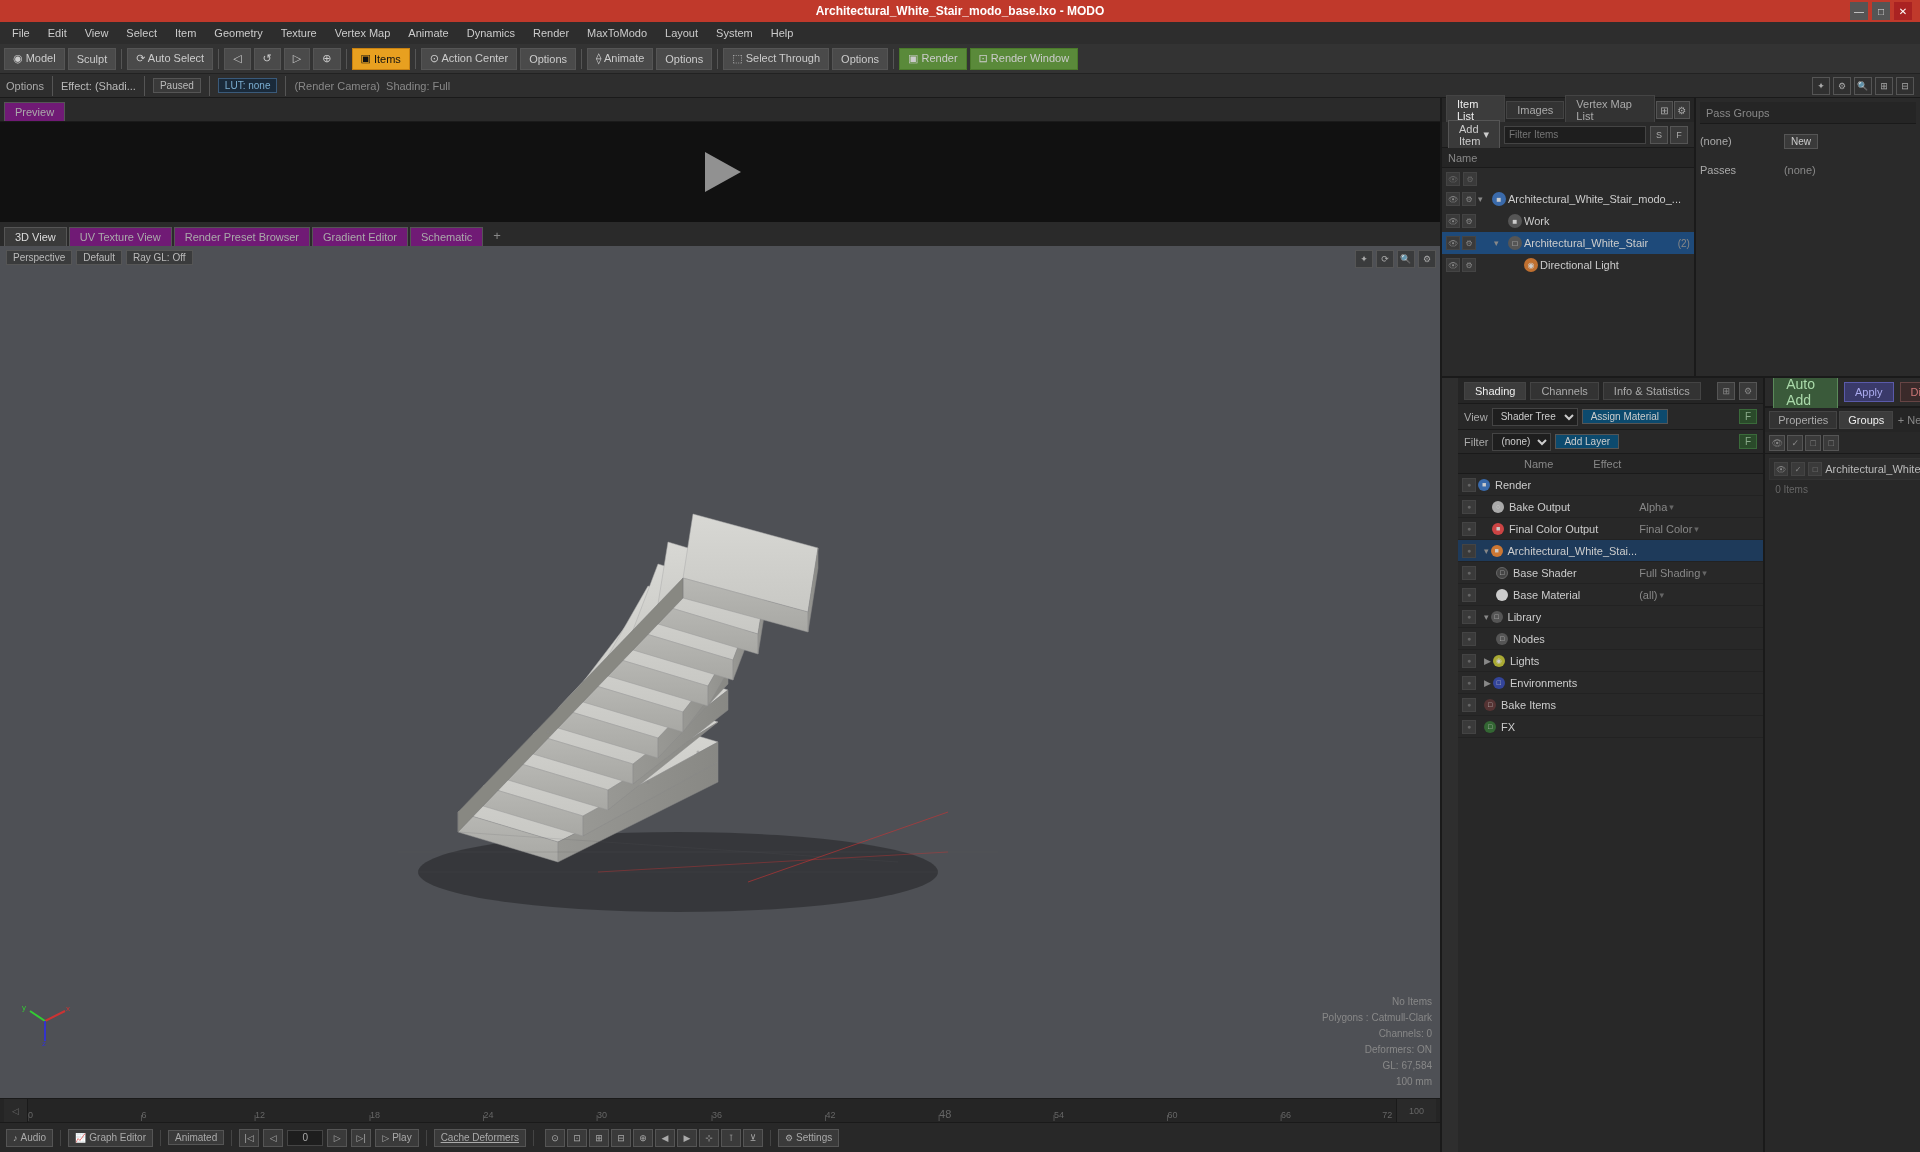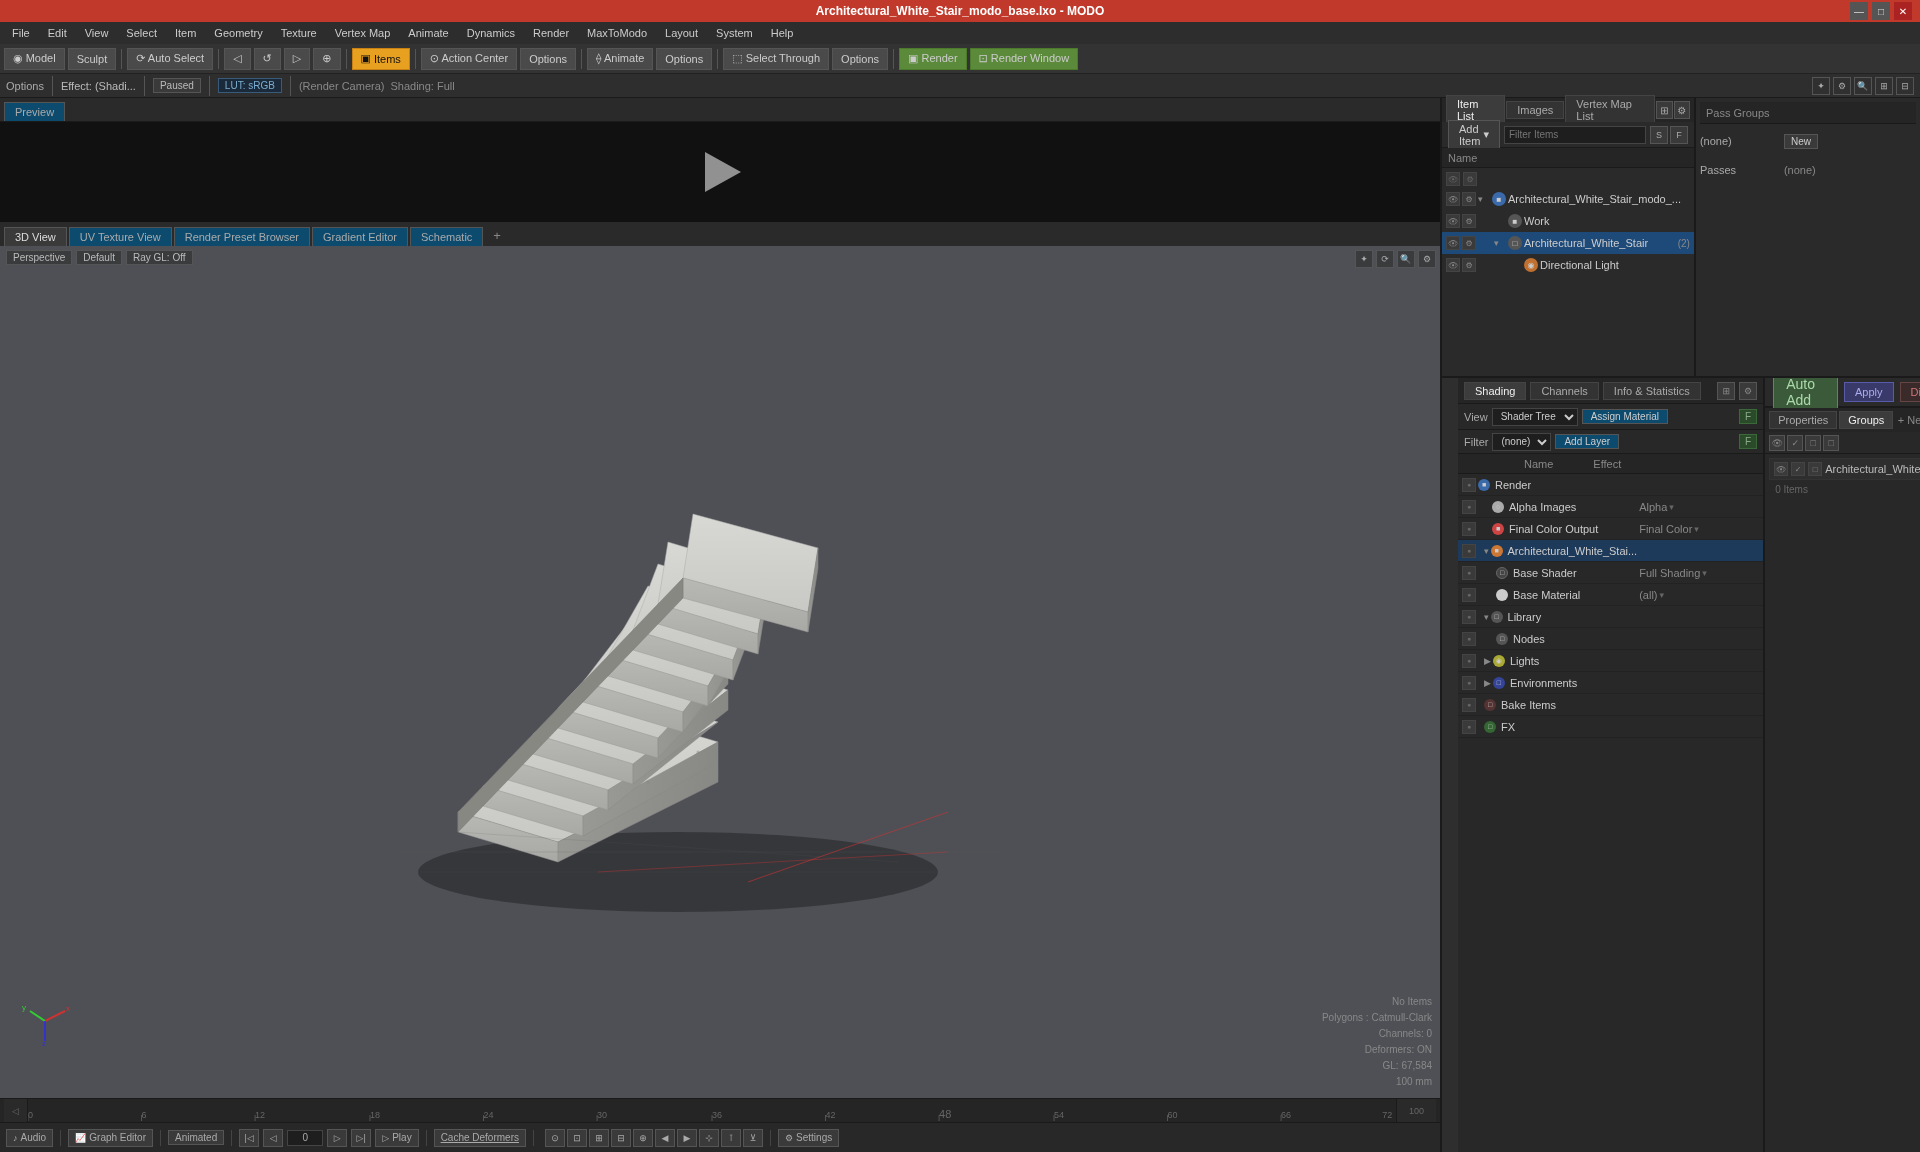--- a/index.html
+++ b/index.html
@@ -102,21 +102,21 @@
     
     #left-panel {
       flex: 1;
       display: flex;
       flex-direction: column;
     }
     .vp-tab {
       padding: 3px 10px;
       font-size: 11px;
       color: #aaa;
-      background: #0c4a6e;
+      background: #701a75;
       cursor: pointer;
       border-top: 1px solid #555;
       border-left: 1px solid #555;
       border-right: 1px solid #555;
     }
     .vp-tab.active { background: #3a3a3a; color: #ddd; }
     .vp-tab-plus {
       padding: 3px 8px;
       font-size: 13px;
       color: #888;
@@ -785,21 +785,21 @@
 
 <div id="optbar">
   <span class="opt-label">Options</span>
   <div class="tb-btn-sep"></div>
   <span class="opt-item">
     <span>Effect: (Shadi...</span>
   </span>
   <div class="tb-btn-sep"></div>
   <span class="opt-btn">Paused</span>
   <div class="tb-btn-sep"></div>
-  <span class="opt-btn" style="padding:1px 6px;background:#1a2a3a;border:1px solid #3a5a7a;color:#7aadd0;font-size:10px;">LUT: sRGB</span>
+  <span class="opt-btn" style="padding:1px 6px;background:#1a2a3a;border:1px solid #3a5a7a;color:#7aadd0;font-size:10px;">LUT: none</span>
   <div class="tb-btn-sep"></div>
   <span style="color:#888;font-size:11px;">(Render Camera)</span>
   <span style="color:#888;font-size:11px;">Shading: Full</span>
   <div style="margin-left:auto;display:flex;gap:3px;">
     <span class="vp-tb-btn">✦</span>
     <span class="vp-tb-btn">⚙</span>
     <span class="vp-tb-btn">🔍</span>
     <span class="vp-tb-btn">⊞</span>
     <span class="vp-tb-btn">⊟</span>
   </div>
@@ -1168,21 +1168,21 @@
             <span class="sh-vis-btn">●</span>
             <span class="sh-icon render">■</span>
             <span class="sh-name">Render</span>
             <span class="sh-effect"></span>
           </div>
 
           <div class="sh-row">
             <span class="sh-vis-btn">●</span>
             <span style="width:12px;"></span>
             <span class="sh-icon alpha">○</span>
-            <span class="sh-name">Alpha Images</span>
+            <span class="sh-name">Bake Output</span>
             <span class="sh-effect">
               Alpha <span class="sh-effect-arrow">▾</span>
             </span>
           </div>
 
           <div class="sh-row">
             <span class="sh-vis-btn">●</span>
             <span style="width:12px;"></span>
             <span class="sh-icon fcolor">■</span>
             <span class="sh-name">Final Color Output</span>

